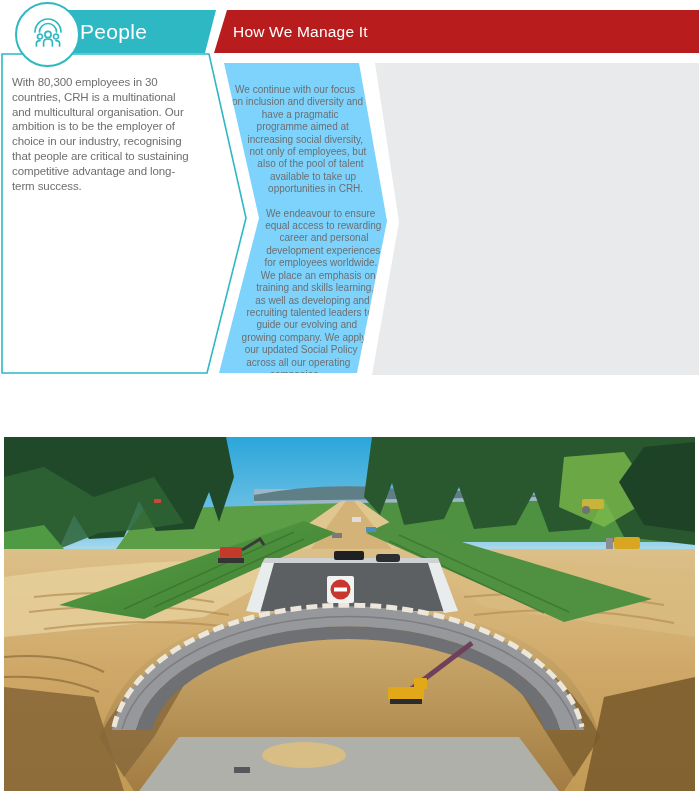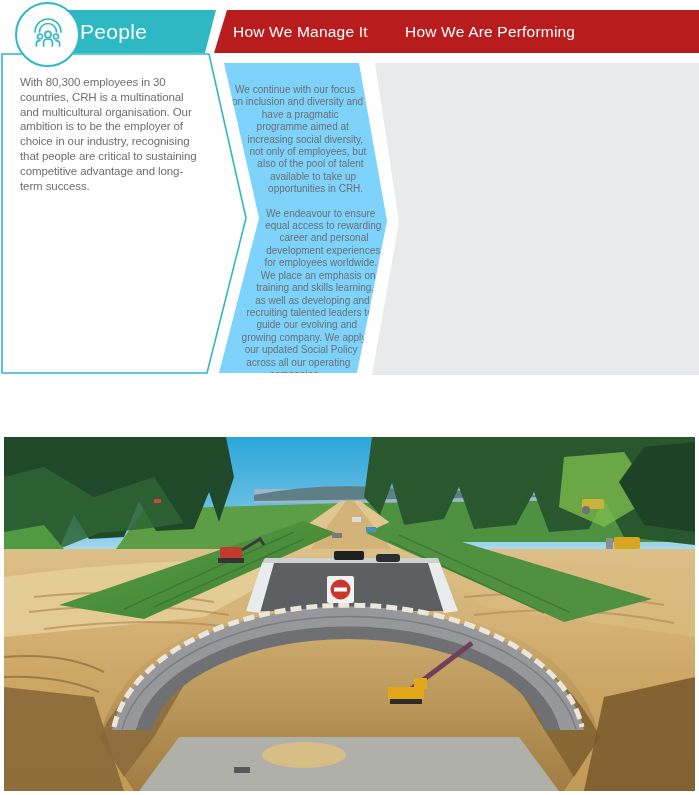--- a/index.html
+++ b/index.html
@@ -16,21 +16,21 @@
       background:#fff;border:2.5px solid #2db8c4;z-index:3;
       display:flex;align-items:center;justify-content:center;}
   .main-bar{left:214px;top:10px;width:485px;height:43px;background:#b91c1c;
       clip-path:polygon(13px 0,100% 0,100% 100%,0 100%);}
   .bar-title{position:absolute;top:0;height:43px;display:flex;align-items:center;
       color:#fff;font-size:15.5px;letter-spacing:.2px;}
   .t1{left:19px;} .t2{left:191px;}
 
   
   .panel1-svg{left:0;top:53px;}
-  .panel1-text{left:20px;top:75px;width:182px;font-size:11.5px;line-height:14.8px;
+  .panel1-text{left:12px;top:75px;width:182px;font-size:11.5px;line-height:14.8px;
       letter-spacing:-.1px;}
   .panel2{left:217px;top:63px;width:172px;height:310px;background:#7dd3fc;
       clip-path:polygon(7px 0,142px 0,170px 158px,140px 310px,2px 310px,42px 155px);}
   .panel3{left:370px;top:63px;width:329px;height:312px;background:#e9eaeb;
       clip-path:polygon(5px 0,100% 0,100% 100%,2px 100%,29px 159px);}
   .shape-l2{float:left;width:46px;height:310px;
       shape-outside:polygon(0 0,9px 0,46px 155px,6px 310px,0 310px);}
   .shape-r2{float:right;width:40px;height:310px;
       shape-outside:polygon(40px 0,12px 0,40px 158px,10px 310px,40px 310px);}
   .shape-l3{float:left;width:34px;height:312px;
@@ -66,21 +66,20 @@
       <circle cx="-8" cy="3.5" r="2.5"></circle>
       <path d="M -11.6,13 L -11.6,10.5 Q -11.6,7.6 -8,7.6"></path>
       <circle cx="8" cy="3.5" r="2.5"></circle>
       <path d="M 11.6,13 L 11.6,10.5 Q 11.6,7.6 8,7.6"></path>
     </svg>
   </span>
 </div>
 
 <div class="abs main-bar">
   <span class="bar-title t1">How We Manage It</span>
-  <span class="bar-title t2">How We Are Performing</span>
 </div>
 
 <svg class="abs panel1-svg" width="250" height="322">
   <path d="M2,1 L209,1 L246,165 L207,320 L2,320 Z" fill="#ffffff" stroke="#2db8c4" stroke-width="1.6"></path>
 </svg>
 <div class="abs panel1-text">With 80,300 employees in 30 countries, CRH is a multinational and multicultural organisation. Our ambition is to be the employer of choice in our industry, recognising that people are critical to sustaining competitive advantage and long-term success.</div>
 
 <div class="abs panel2">
   <div class="p2-inner">
     <div class="shape-l2"></div>

